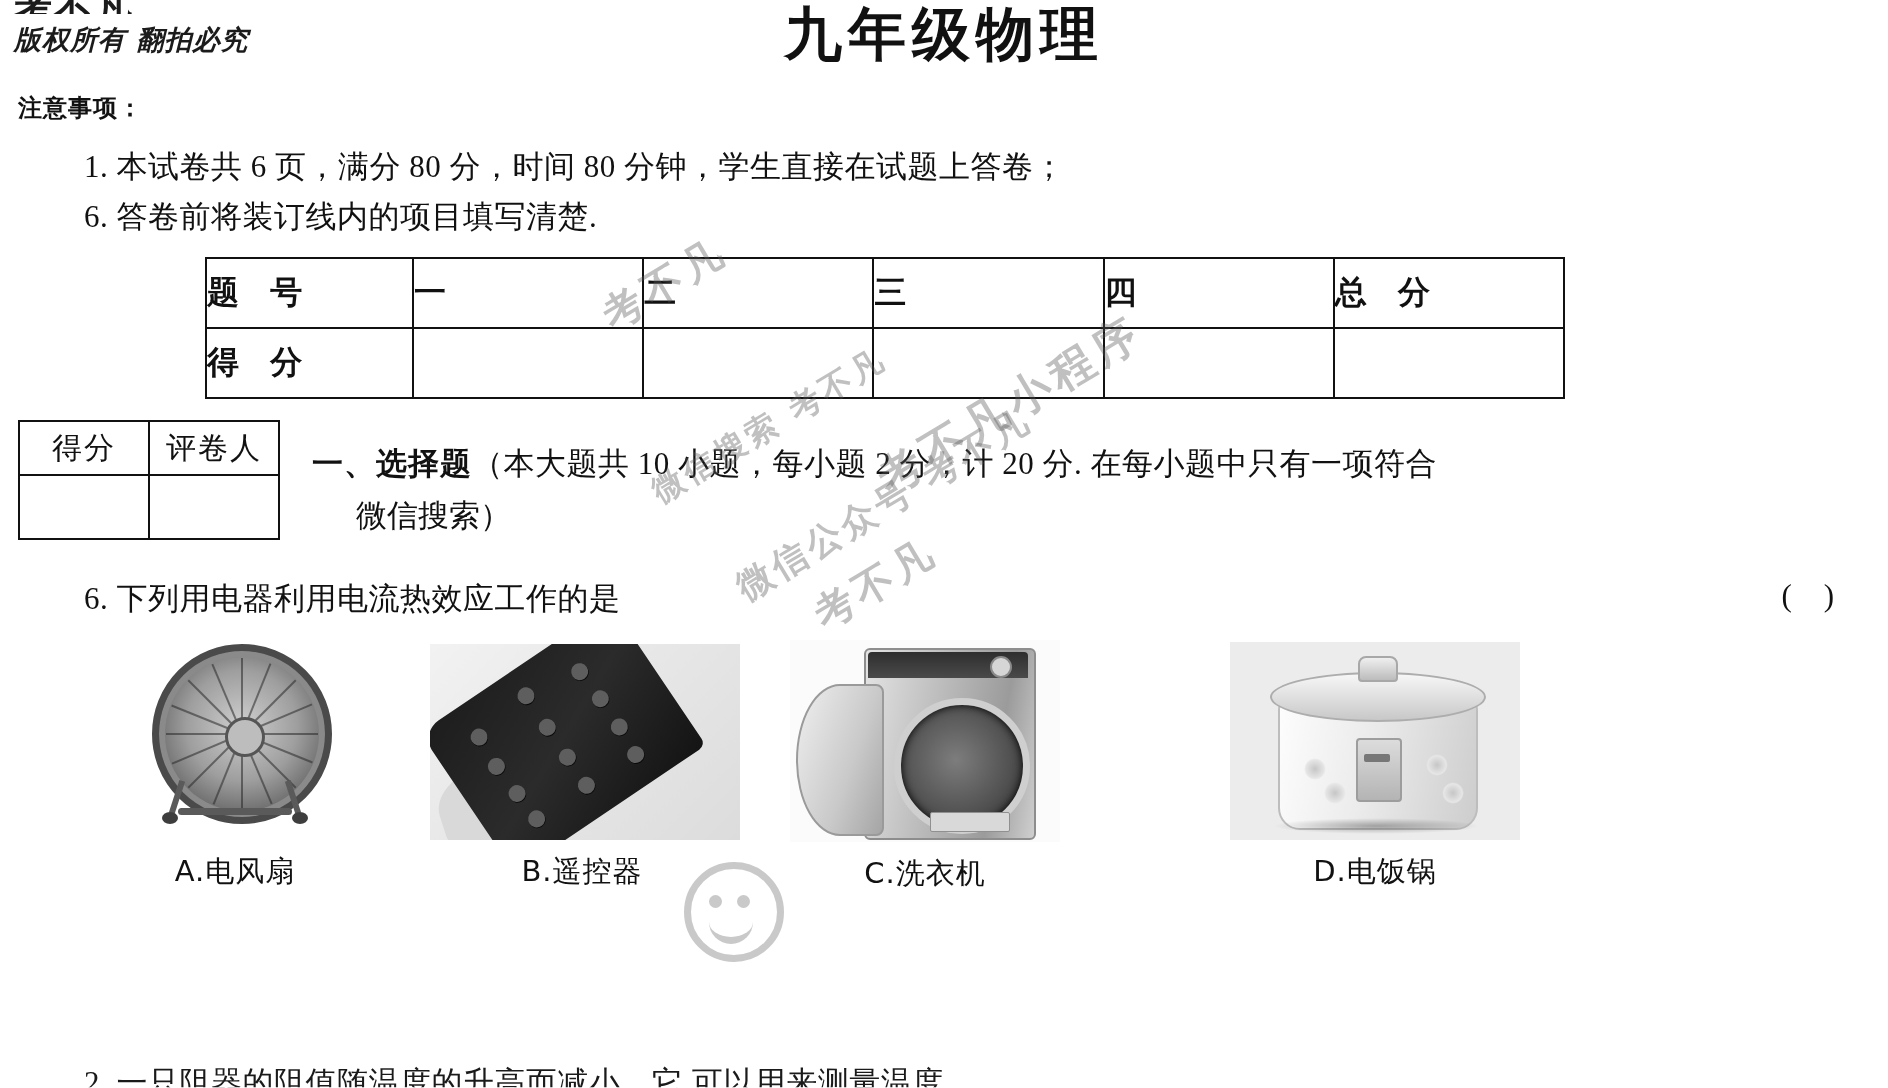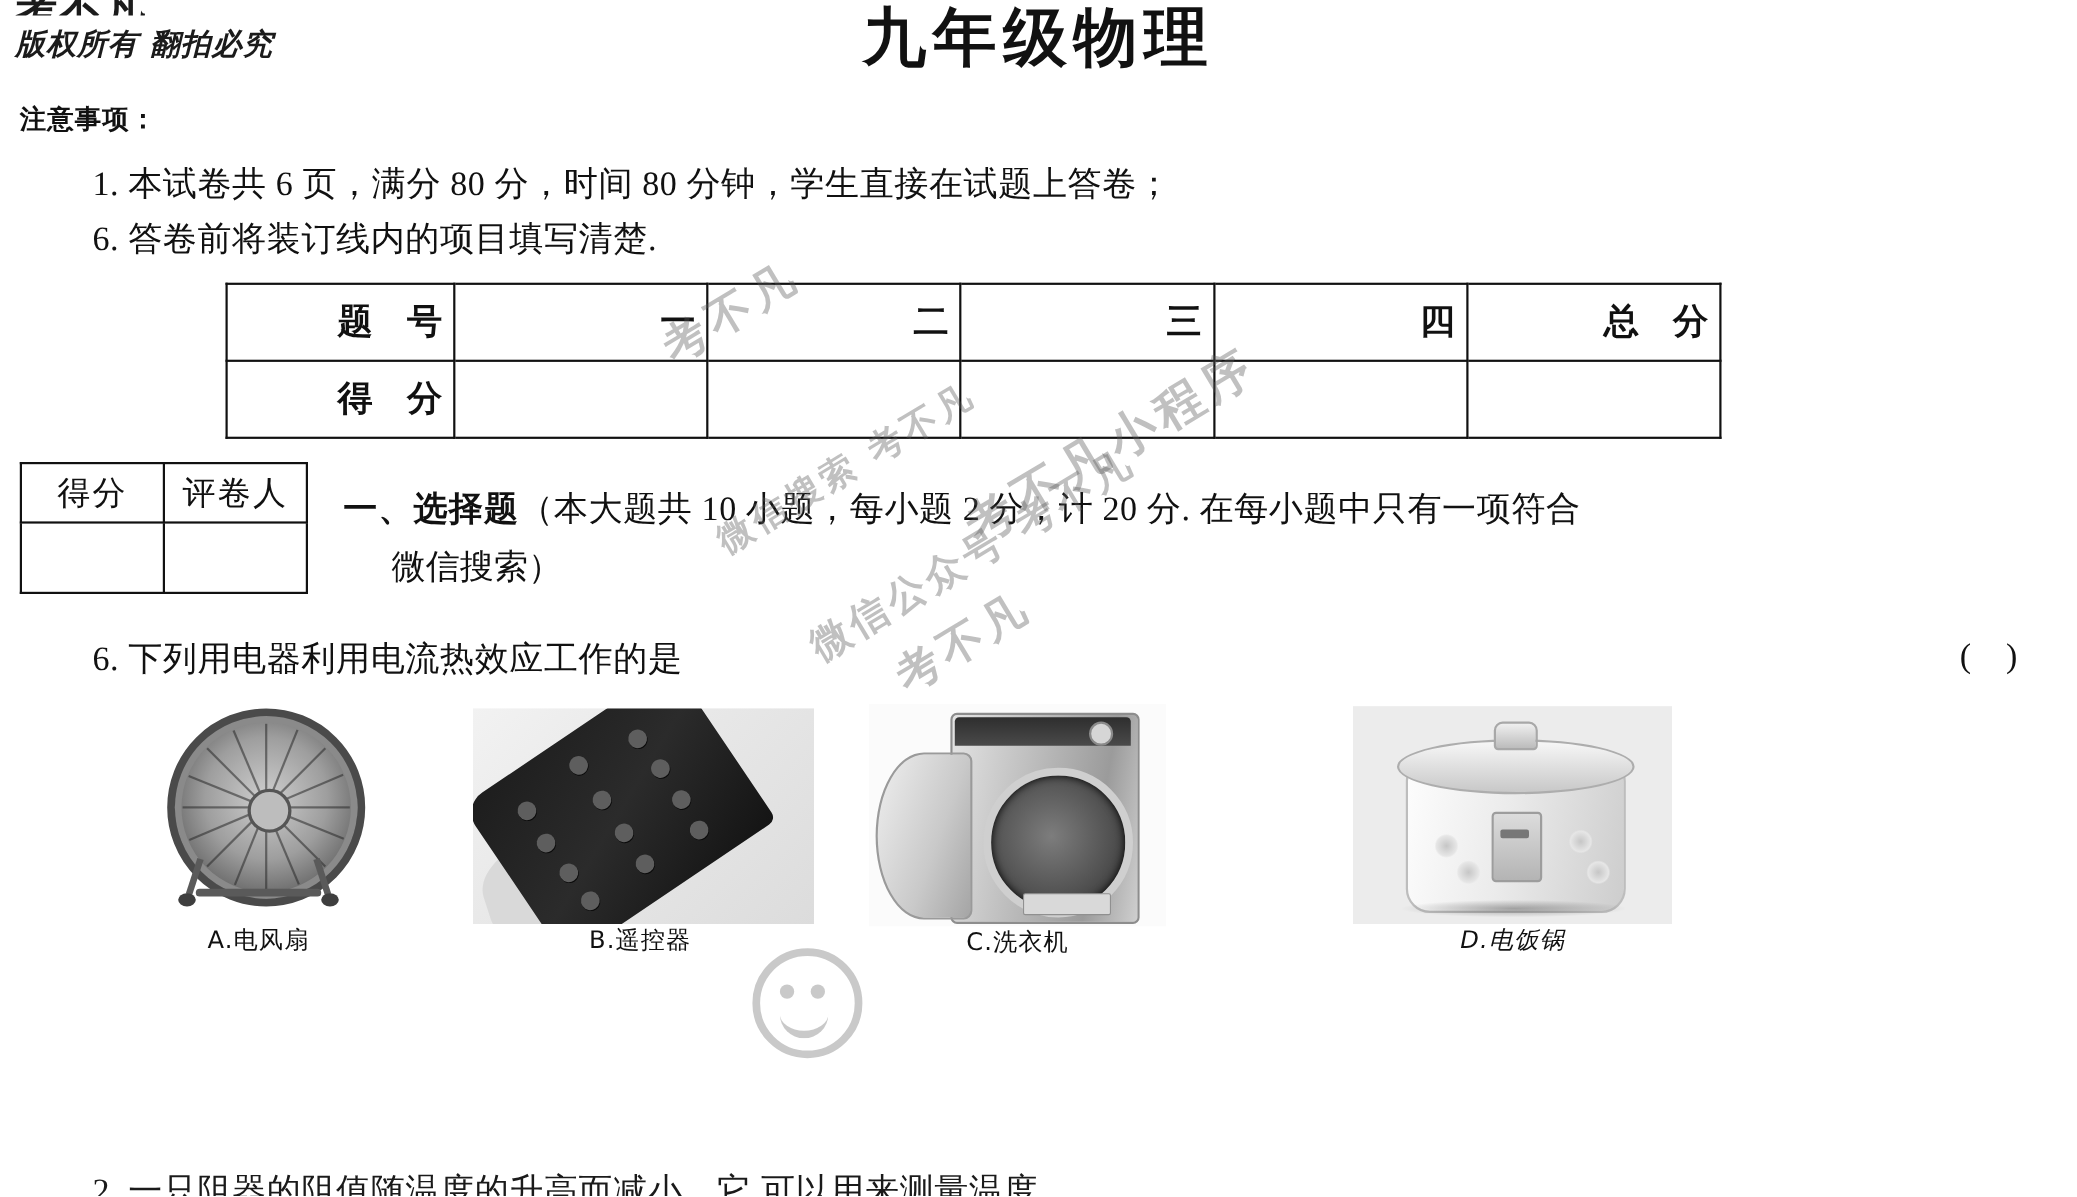--- a/index.html
+++ b/index.html
@@ -84,21 +84,21 @@
     position: absolute;
     left: 205px;
     top: 257px;
     width: 1360px;
     border-collapse: collapse;
     table-layout: fixed;
   }
   .score-table td {
     border: 2px solid #111;
     height: 68px;
-    text-align: right;
+    text-align: left;
     font-size: 32px;
     font-family: "DejaVu Sans", sans-serif;
     font-weight: bold;
     letter-spacing: 10px;
     padding: 0;
   }
   .score-table td.label { width: 205px; }
 
   
   .grader-table {
@@ -168,21 +168,22 @@
   .option {
     position: absolute;
     text-align: center;
   }
   .option .imgbox {
     position: relative;
     overflow: hidden;
     background: #f4f4f4;
   }
   .option .caption {
-    font-size: 22px;
+    margin-top: 12px;
+    font-size: 29px;
     font-family: "DejaVu Sans", sans-serif;
     letter-spacing: 1px;
     white-space: nowrap;
   }
 
   
   .opt-a { left: 100px; top: 0; width: 270px; }
   .opt-a .imgbox { width: 270px; height: 200px; background: #ffffff; }
   .fan-grill {
     position: absolute;
@@ -313,21 +314,21 @@
   .wm-drawer {
     position: absolute;
     left: 140px; top: 172px;
     width: 78px; height: 18px;
     background: #d9d9d9;
     border: 1px solid #909090;
     border-radius: 2px;
   }
 
   
-  .opt-d { left: 1230px; top: 2px; width: 290px; font-style: italic; }
+  .opt-d { left: 1230px; top: 2px; width: 290px; }
   .opt-d .imgbox { width: 290px; height: 198px; background: #ececec; }
   .rc-body {
     position: absolute;
     left: 48px; top: 54px;
     width: 196px; height: 130px;
     background: linear-gradient(100deg, #fdfdfd 0%, #ebebeb 45%, #cdcdcd 100%);
     border-radius: 14px 14px 22px 22px;
     border: 2px solid #bdbdbd;
   }
   .rc-lid {

